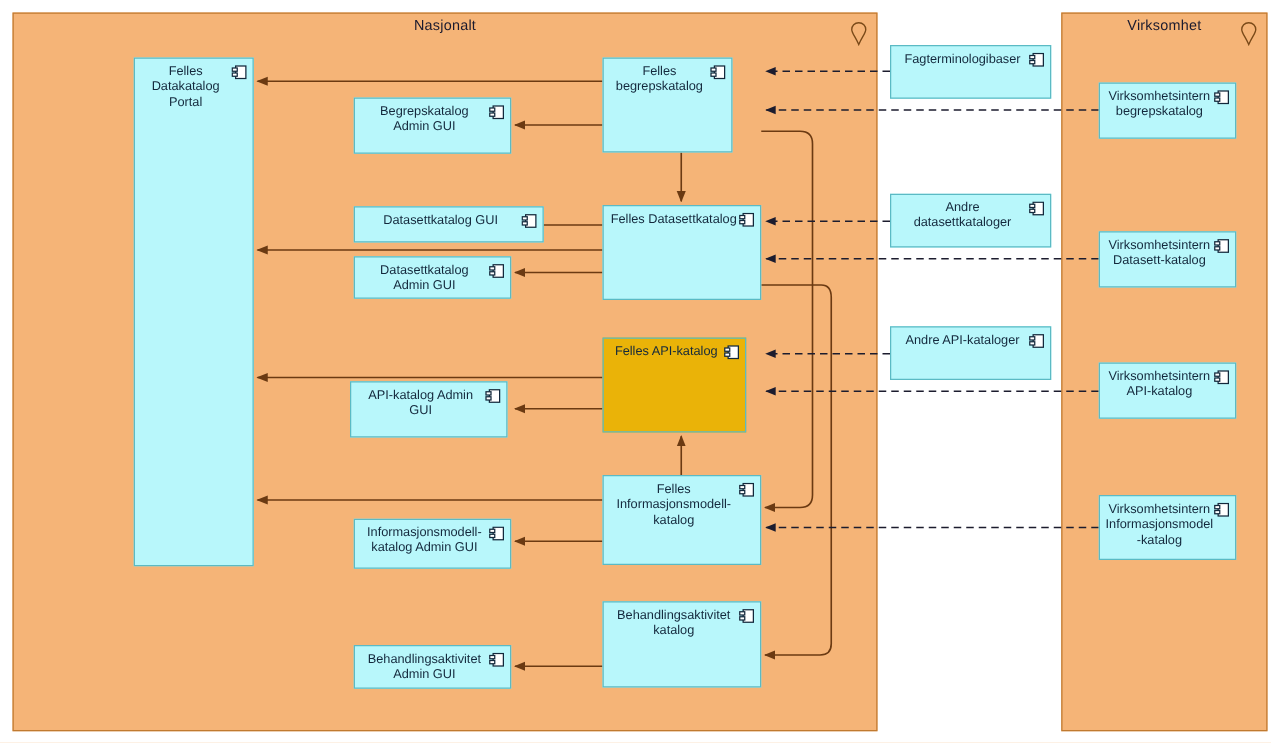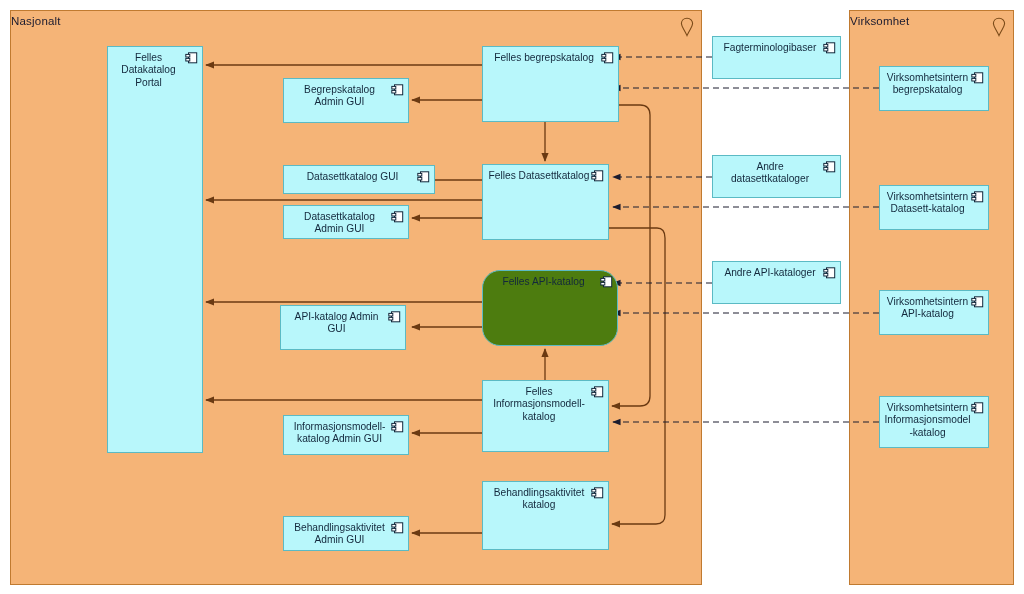--- a/index.html
+++ b/index.html
@@ -21,21 +21,21 @@
     position: absolute;
     background: #f5b477;
     border: 1px solid #c07a30;
     box-sizing: border-box;
   }
   .zone-title {
     position: absolute;
     top: 4px;
     left: 0;
     right: 0;
-    text-align: left;
+    text-align: center;
     font-size: 11.5px;
     color: #1a1a2e;
     letter-spacing: .2px;
   }
   .zone-pin {
     position: absolute;
     top: 6px;
     right: 7px;
     width: 14px;
     height: 20px;
@@ -217,39 +217,39 @@
   <div class="comp" id="c-behandling_admin" style="left: 283px; top: 516px; width: 126px; height: 35px; background: rgb(184, 247, 251); border-color: rgb(91, 186, 196);">
     <span class="label">Behandlingsaktivitet
 Admin GUI</span>
     <svg class="comp-icon" viewBox="0 0 13 12">
       <rect x="3.5" y="0.8" width="8.2" height="10" fill="#ffffff" stroke="#13283c" stroke-width="1"></rect>
       <rect x="0.8" y="2.4" width="4" height="2.6" fill="#ffffff" stroke="#13283c" stroke-width="1"></rect>
       <rect x="0.8" y="6.4" width="4" height="2.6" fill="#ffffff" stroke="#13283c" stroke-width="1"></rect>
     </svg>
   </div>
 
-  <div class="comp" id="c-felles_begrepskatalog" style="left: 482px; top: 46px; width: 137px; height: 76px; background: rgb(184, 247, 251); border-color: rgb(91, 186, 196);">
+  <div class="comp" id="c-felles_begrepskatalog" style="left: 482px; top: 46px; width: 104px; height: 76px; background: rgb(184, 247, 251); border-color: rgb(91, 186, 196);">
     <span class="label">Felles begrepskatalog</span>
     <svg class="comp-icon" viewBox="0 0 13 12">
       <rect x="3.5" y="0.8" width="8.2" height="10" fill="#ffffff" stroke="#13283c" stroke-width="1"></rect>
       <rect x="0.8" y="2.4" width="4" height="2.6" fill="#ffffff" stroke="#13283c" stroke-width="1"></rect>
       <rect x="0.8" y="6.4" width="4" height="2.6" fill="#ffffff" stroke="#13283c" stroke-width="1"></rect>
     </svg>
   </div>
 
   <div class="comp" id="c-felles_datasettkatalog" style="left: 482px; top: 164px; width: 127px; height: 76px; background: rgb(184, 247, 251); border-color: rgb(91, 186, 196);">
     <span class="label">Felles Datasettkatalog</span>
     <svg class="comp-icon" viewBox="0 0 13 12">
       <rect x="3.5" y="0.8" width="8.2" height="10" fill="#ffffff" stroke="#13283c" stroke-width="1"></rect>
       <rect x="0.8" y="2.4" width="4" height="2.6" fill="#ffffff" stroke="#13283c" stroke-width="1"></rect>
       <rect x="0.8" y="6.4" width="4" height="2.6" fill="#ffffff" stroke="#13283c" stroke-width="1"></rect>
     </svg>
   </div>
 
-  <div class="comp" id="c-felles_api_katalog" style="left: 482px; top: 270px; width: 136px; height: 76px; background: #4d7c0f; border-color: rgb(91, 186, 196); border-radius: 18px;">
+  <div class="comp" id="c-felles_api_katalog" style="left: 482px; top: 270px; width: 115px; height: 76px; background: #eab308; border-color: rgb(91, 186, 196);">
     <span class="label">Felles API-katalog</span>
     <svg class="comp-icon" viewBox="0 0 13 12">
       <rect x="3.5" y="0.8" width="8.2" height="10" fill="#ffffff" stroke="#13283c" stroke-width="1"></rect>
       <rect x="0.8" y="2.4" width="4" height="2.6" fill="#ffffff" stroke="#13283c" stroke-width="1"></rect>
       <rect x="0.8" y="6.4" width="4" height="2.6" fill="#ffffff" stroke="#13283c" stroke-width="1"></rect>
     </svg>
   </div>
 
   <div class="comp" id="c-felles_infomodell" style="left: 482px; top: 380px; width: 127px; height: 72px; background: rgb(184, 247, 251); border-color: rgb(91, 186, 196);">
     <span class="label">Felles

